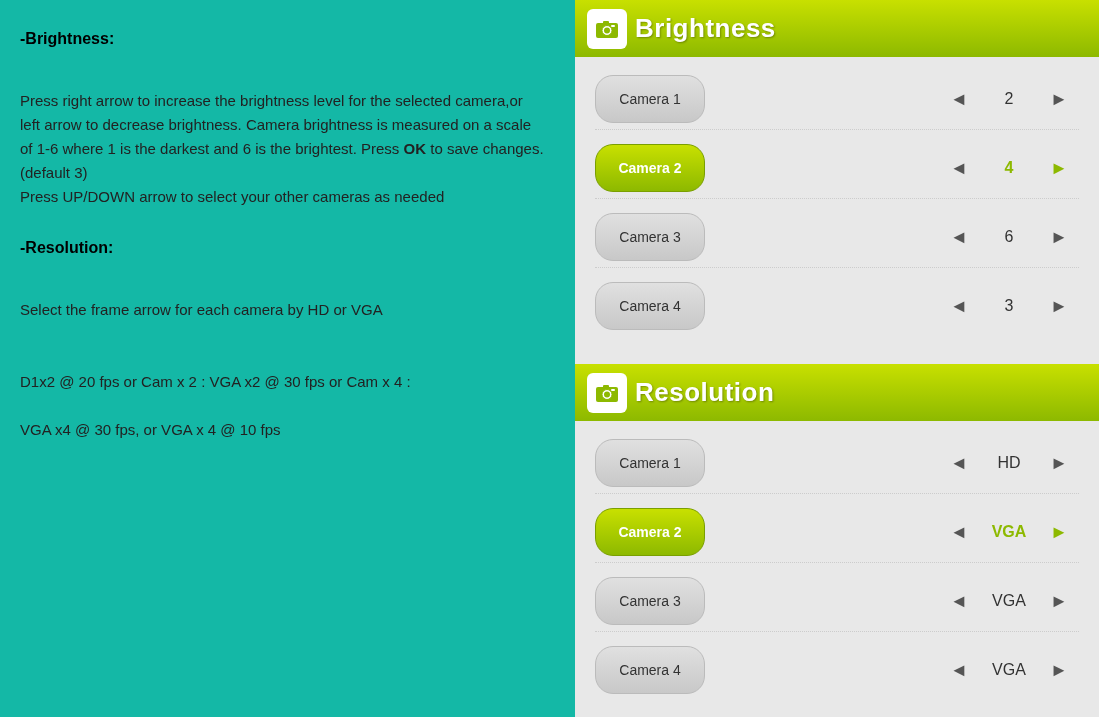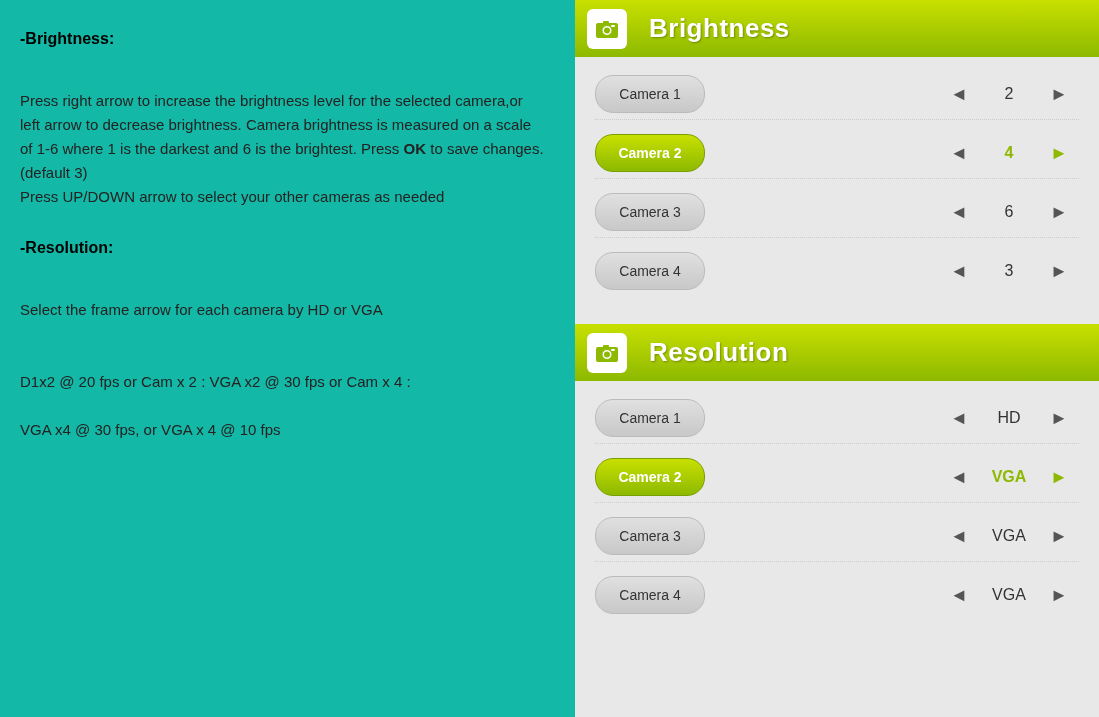--- a/index.html
+++ b/index.html
@@ -53,21 +53,21 @@
       overflow: hidden;
     }
 
     
     .section-header {
       background: linear-gradient(to bottom, #c8e000, #8db900);
       height: 57px;
       display: flex;
       align-items: center;
       padding: 0 12px;
-      gap: 22px;
+      gap: 8px;
     }
 
     .camera-icon {
       width: 40px;
       height: 40px;
       background: #fff;
       border-radius: 6px;
       display: flex;
       align-items: center;
       justify-content: center;
@@ -102,21 +102,21 @@
       padding: 6px 0;
       border-bottom: 1px dotted #ccc;
     }
 
     .camera-row:last-child {
       border-bottom: none;
     }
 
     .camera-btn {
       width: 110px;
-      height: 38px;
+      height: 48px;
       border-radius: 18px;
       border: 1px solid #bbb;
       background: linear-gradient(to bottom, #e0e0e0, #c8c8c8);
       color: #333;
       font-size: 14px;
       cursor: pointer;
       display: flex;
       align-items: center;
       justify-content: center;
       font-family: Arial, sans-serif;

